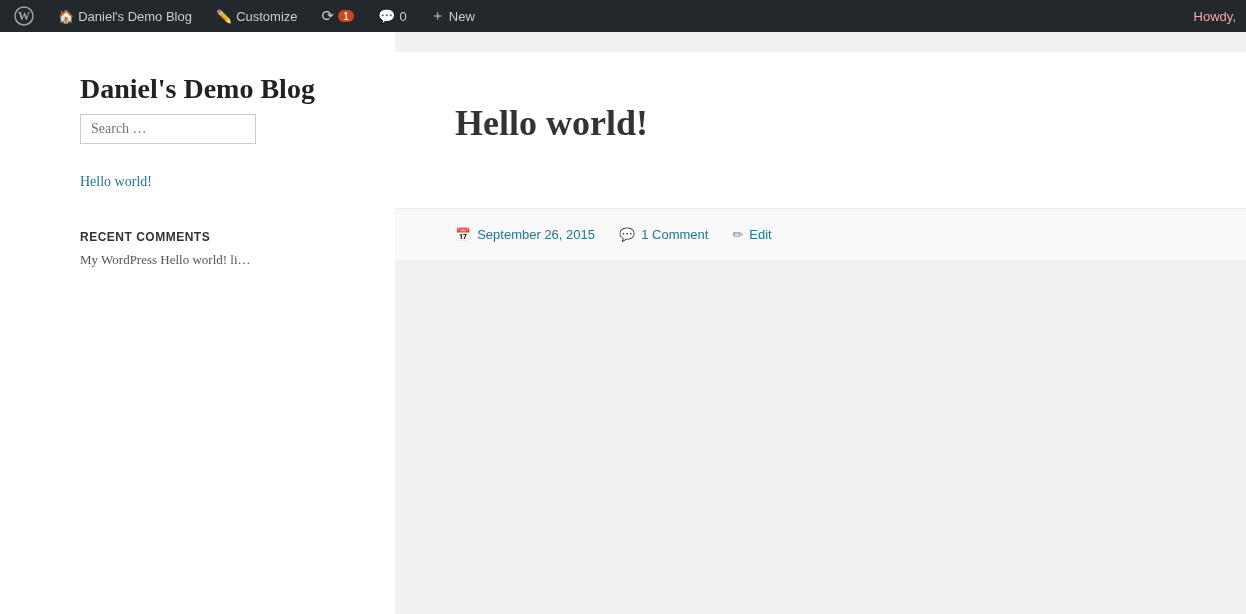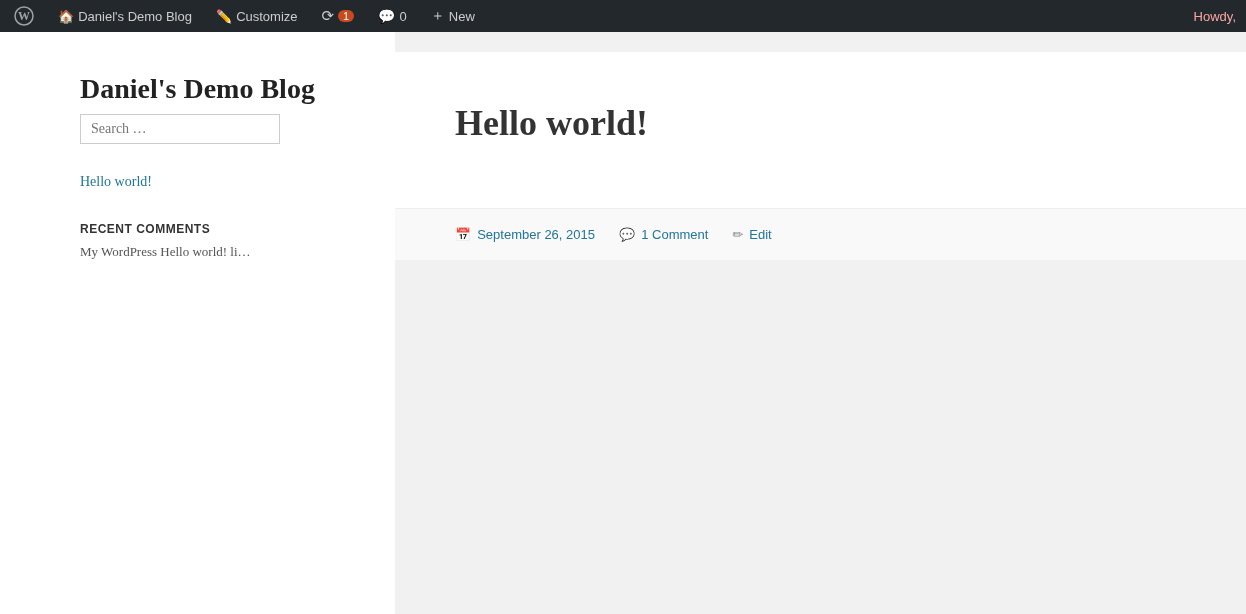--- a/index.html
+++ b/index.html
@@ -81,21 +81,21 @@
       color: #21759b;
       font-size: 14px;
       font-family: Georgia, serif;
       margin-bottom: 30px;
     }
 
     .search-form {
       margin-bottom: 30px;
     }
     .search-input {
-      width: 200px;
+      width: 176px;
       padding: 6px 10px;
       border: 1px solid #ccc;
       font-size: 14px;
       font-family: Georgia, serif;
       color: #999;
       background: #fff;
       outline: none;
     }
 
     .sidebar-section-title {
@@ -118,21 +118,21 @@
       margin-bottom: 6px;
     }
 
     .recent-comments-label {
       font-family: -apple-system, BlinkMacSystemFont, 'Segoe UI', sans-serif;
       font-size: 12px;
       font-weight: bold;
       color: #333;
       letter-spacing: 0.5px;
       text-transform: uppercase;
-      margin-top: 32px;
+      margin-top: 40px;
       margin-bottom: 8px;
     }
 
     .comment-snippet {
       font-size: 13px;
       color: #555;
       font-family: Georgia, serif;
     }
 
     

